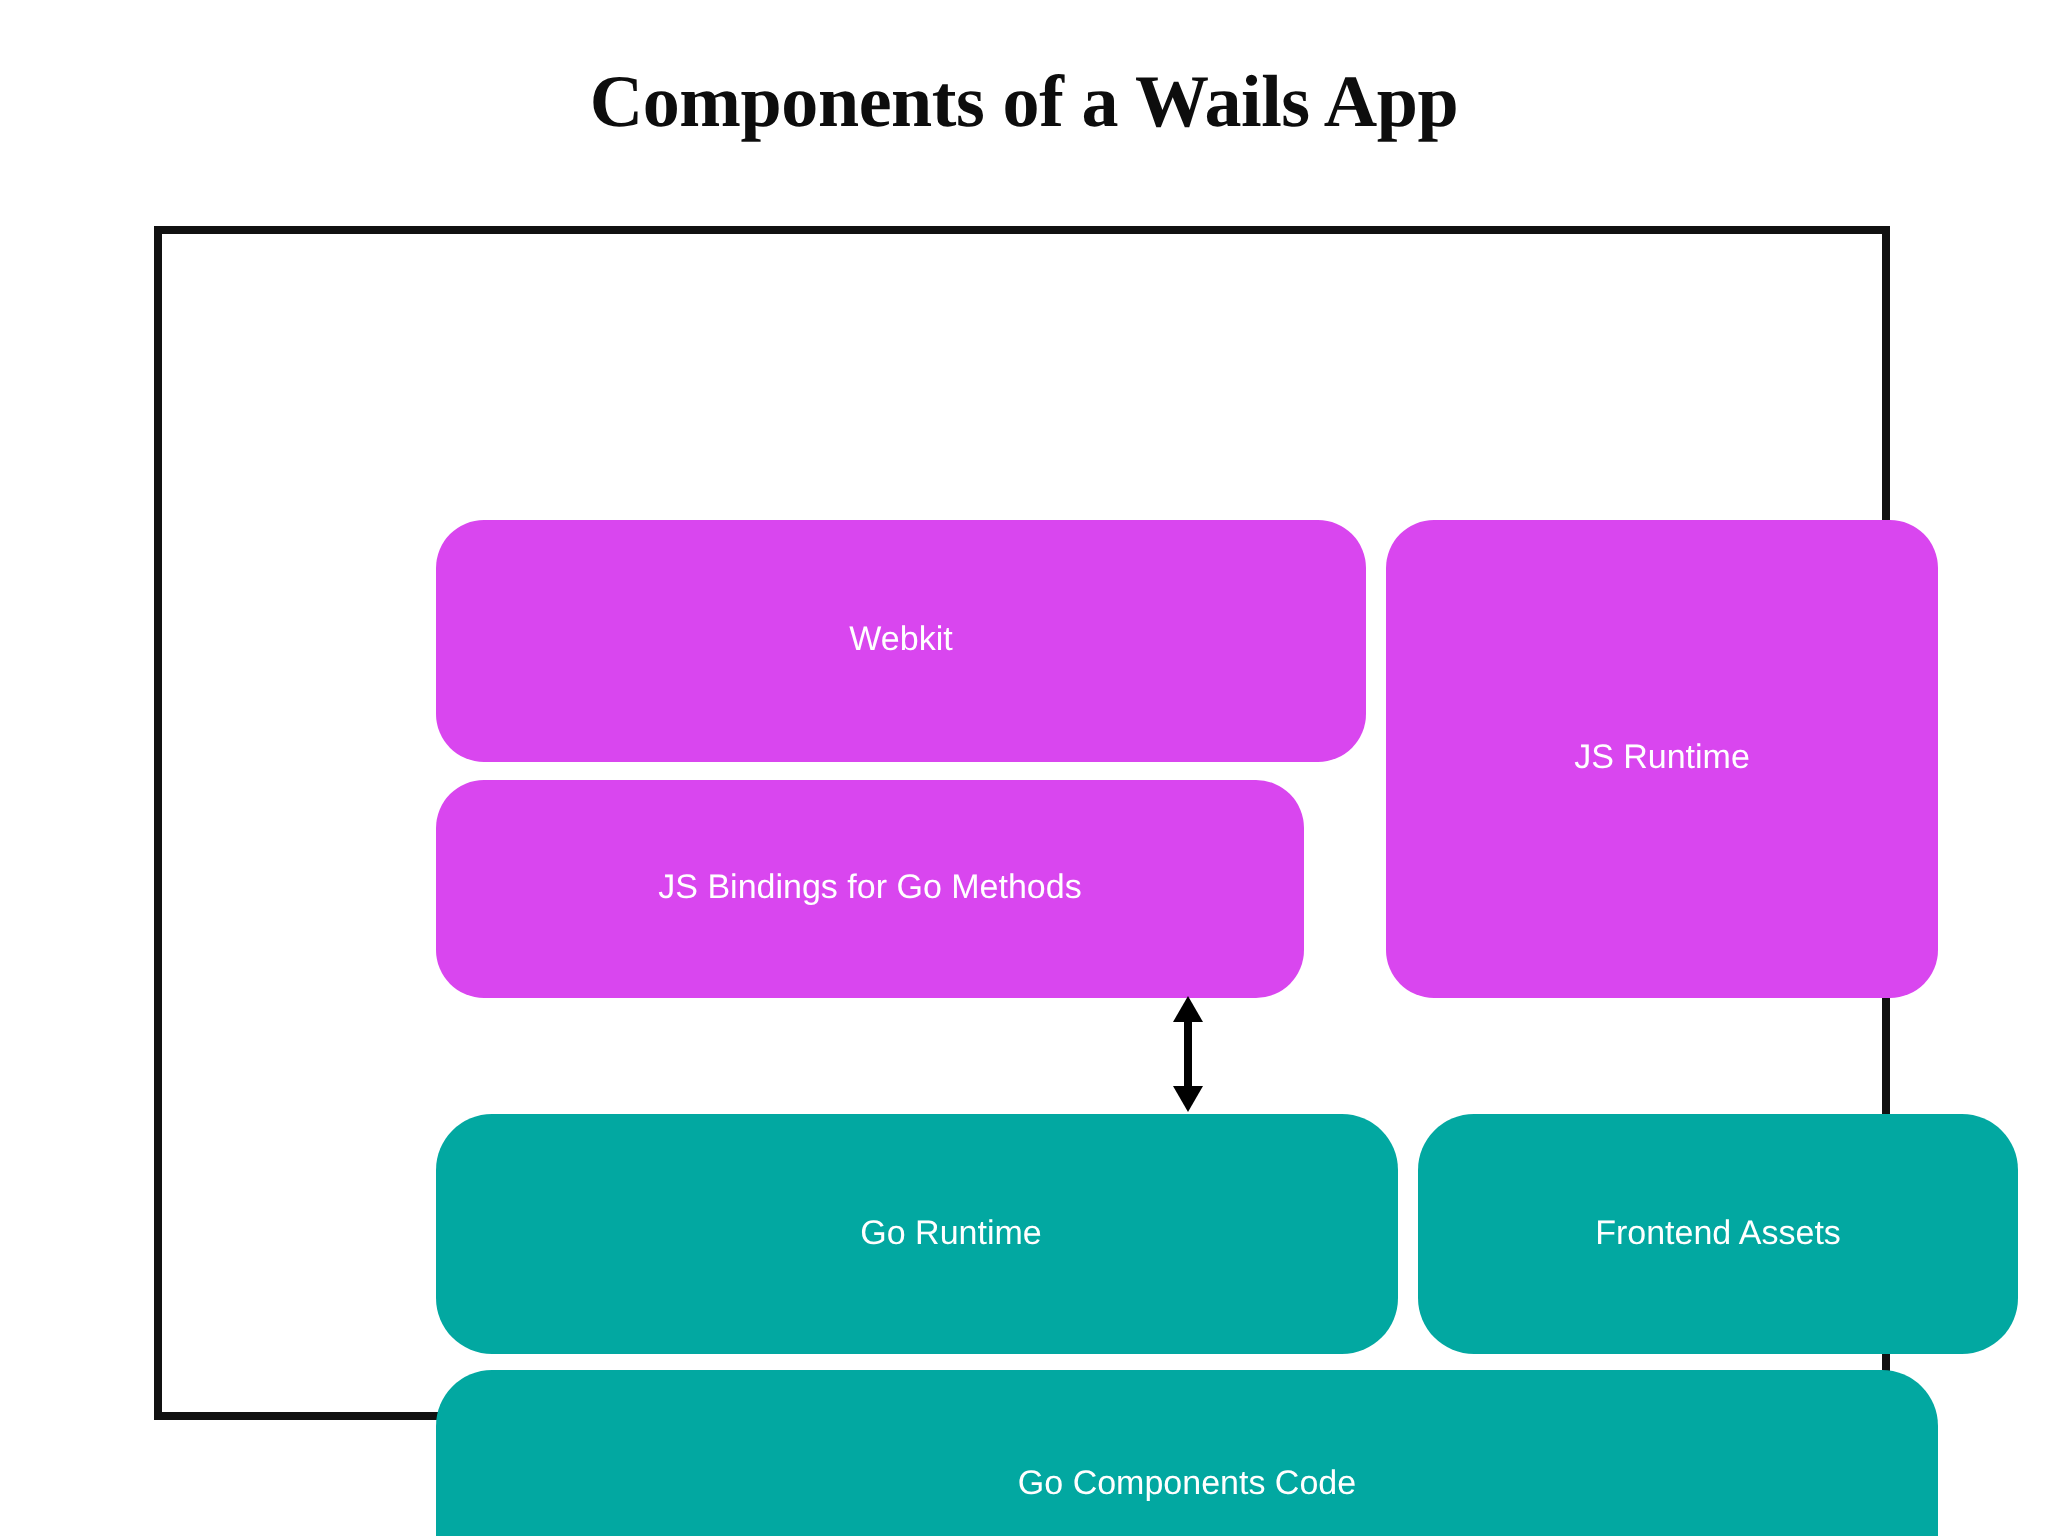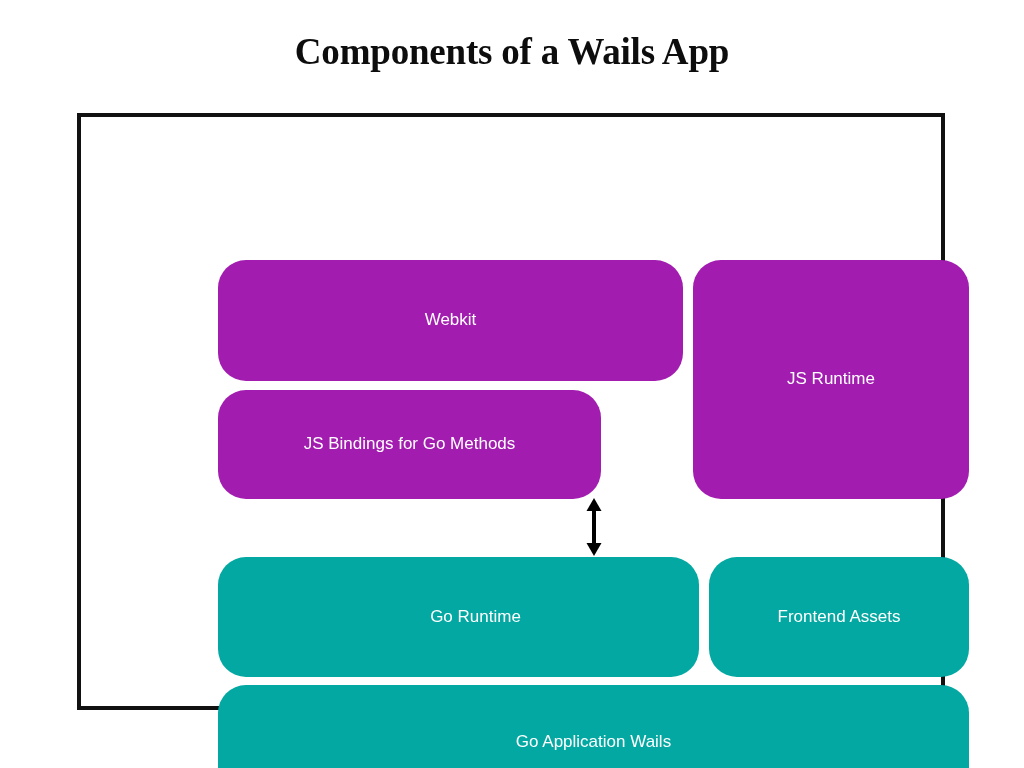--- a/index.html
+++ b/index.html
@@ -48,31 +48,31 @@
     justify-content: center;
     color: #ffffff;
     font-size: 17px;
     line-height: 1.2;
     text-align: center;
     box-sizing: border-box;
     border-radius: 28px;
     padding: 4px 10px;
     font-family: "Liberation Sans", "DejaVu Sans", sans-serif;
   }
-  .node-red { background: #a21caf; }
+  .node-red { background: #d946ef; border-radius: 24px; }
   .node-teal { background: #02a8a1; }
 
   
   #node-webkit       { left: 137px; top: 143px; width: 465px; height: 121px; }
-  #node-js-bindings  { left: 137px; top: 273px; width: 383px; height: 109px; }
+  #node-js-bindings  { left: 137px; top: 273px; width: 434px; height: 109px; }
   #node-js-runtime   { left: 612px; top: 143px; width: 276px; height: 239px; }
 
   
   #node-go-runtime      { left: 137px; top: 440px; width: 481px; height: 120px; padding-left: 44px; }
-  #node-frontend-assets { left: 628px; top: 440px; width: 260px; height: 120px; justify-content: center; }
+  #node-frontend-assets { left: 628px; top: 440px; width: 300px; height: 120px; justify-content: center; }
   #node-go-app-code     { left: 137px; top: 568px; width: 751px; height: 115px; }
 
   
   #link-arrow {
     position: absolute;
     left: 497px;
     top: 380px;
     width: 32px;
     height: 60px;
   }
@@ -100,21 +100,21 @@
 
     <div class="node node-teal" id="node-go-runtime">
       <span>Go Runtime</span>
     </div>
 
     <div class="node node-teal" id="node-frontend-assets">
       <span>Frontend Assets</span>
     </div>
 
     <div class="node node-teal" id="node-go-app-code">
-      <span>Go Application Wails</span>
+      <span>Go Components Code</span>
     </div>
 
     <svg id="link-arrow" viewBox="0 0 32 60">
       <line x1="16" y1="9" x2="16" y2="51" stroke="#000000" stroke-width="4"></line>
       <polygon points="16,1 8.5,14 23.5,14" fill="#000000"></polygon>
       <polygon points="16,59 8.5,46 23.5,46" fill="#000000"></polygon>
     </svg>
 
   </div>
 </div>

